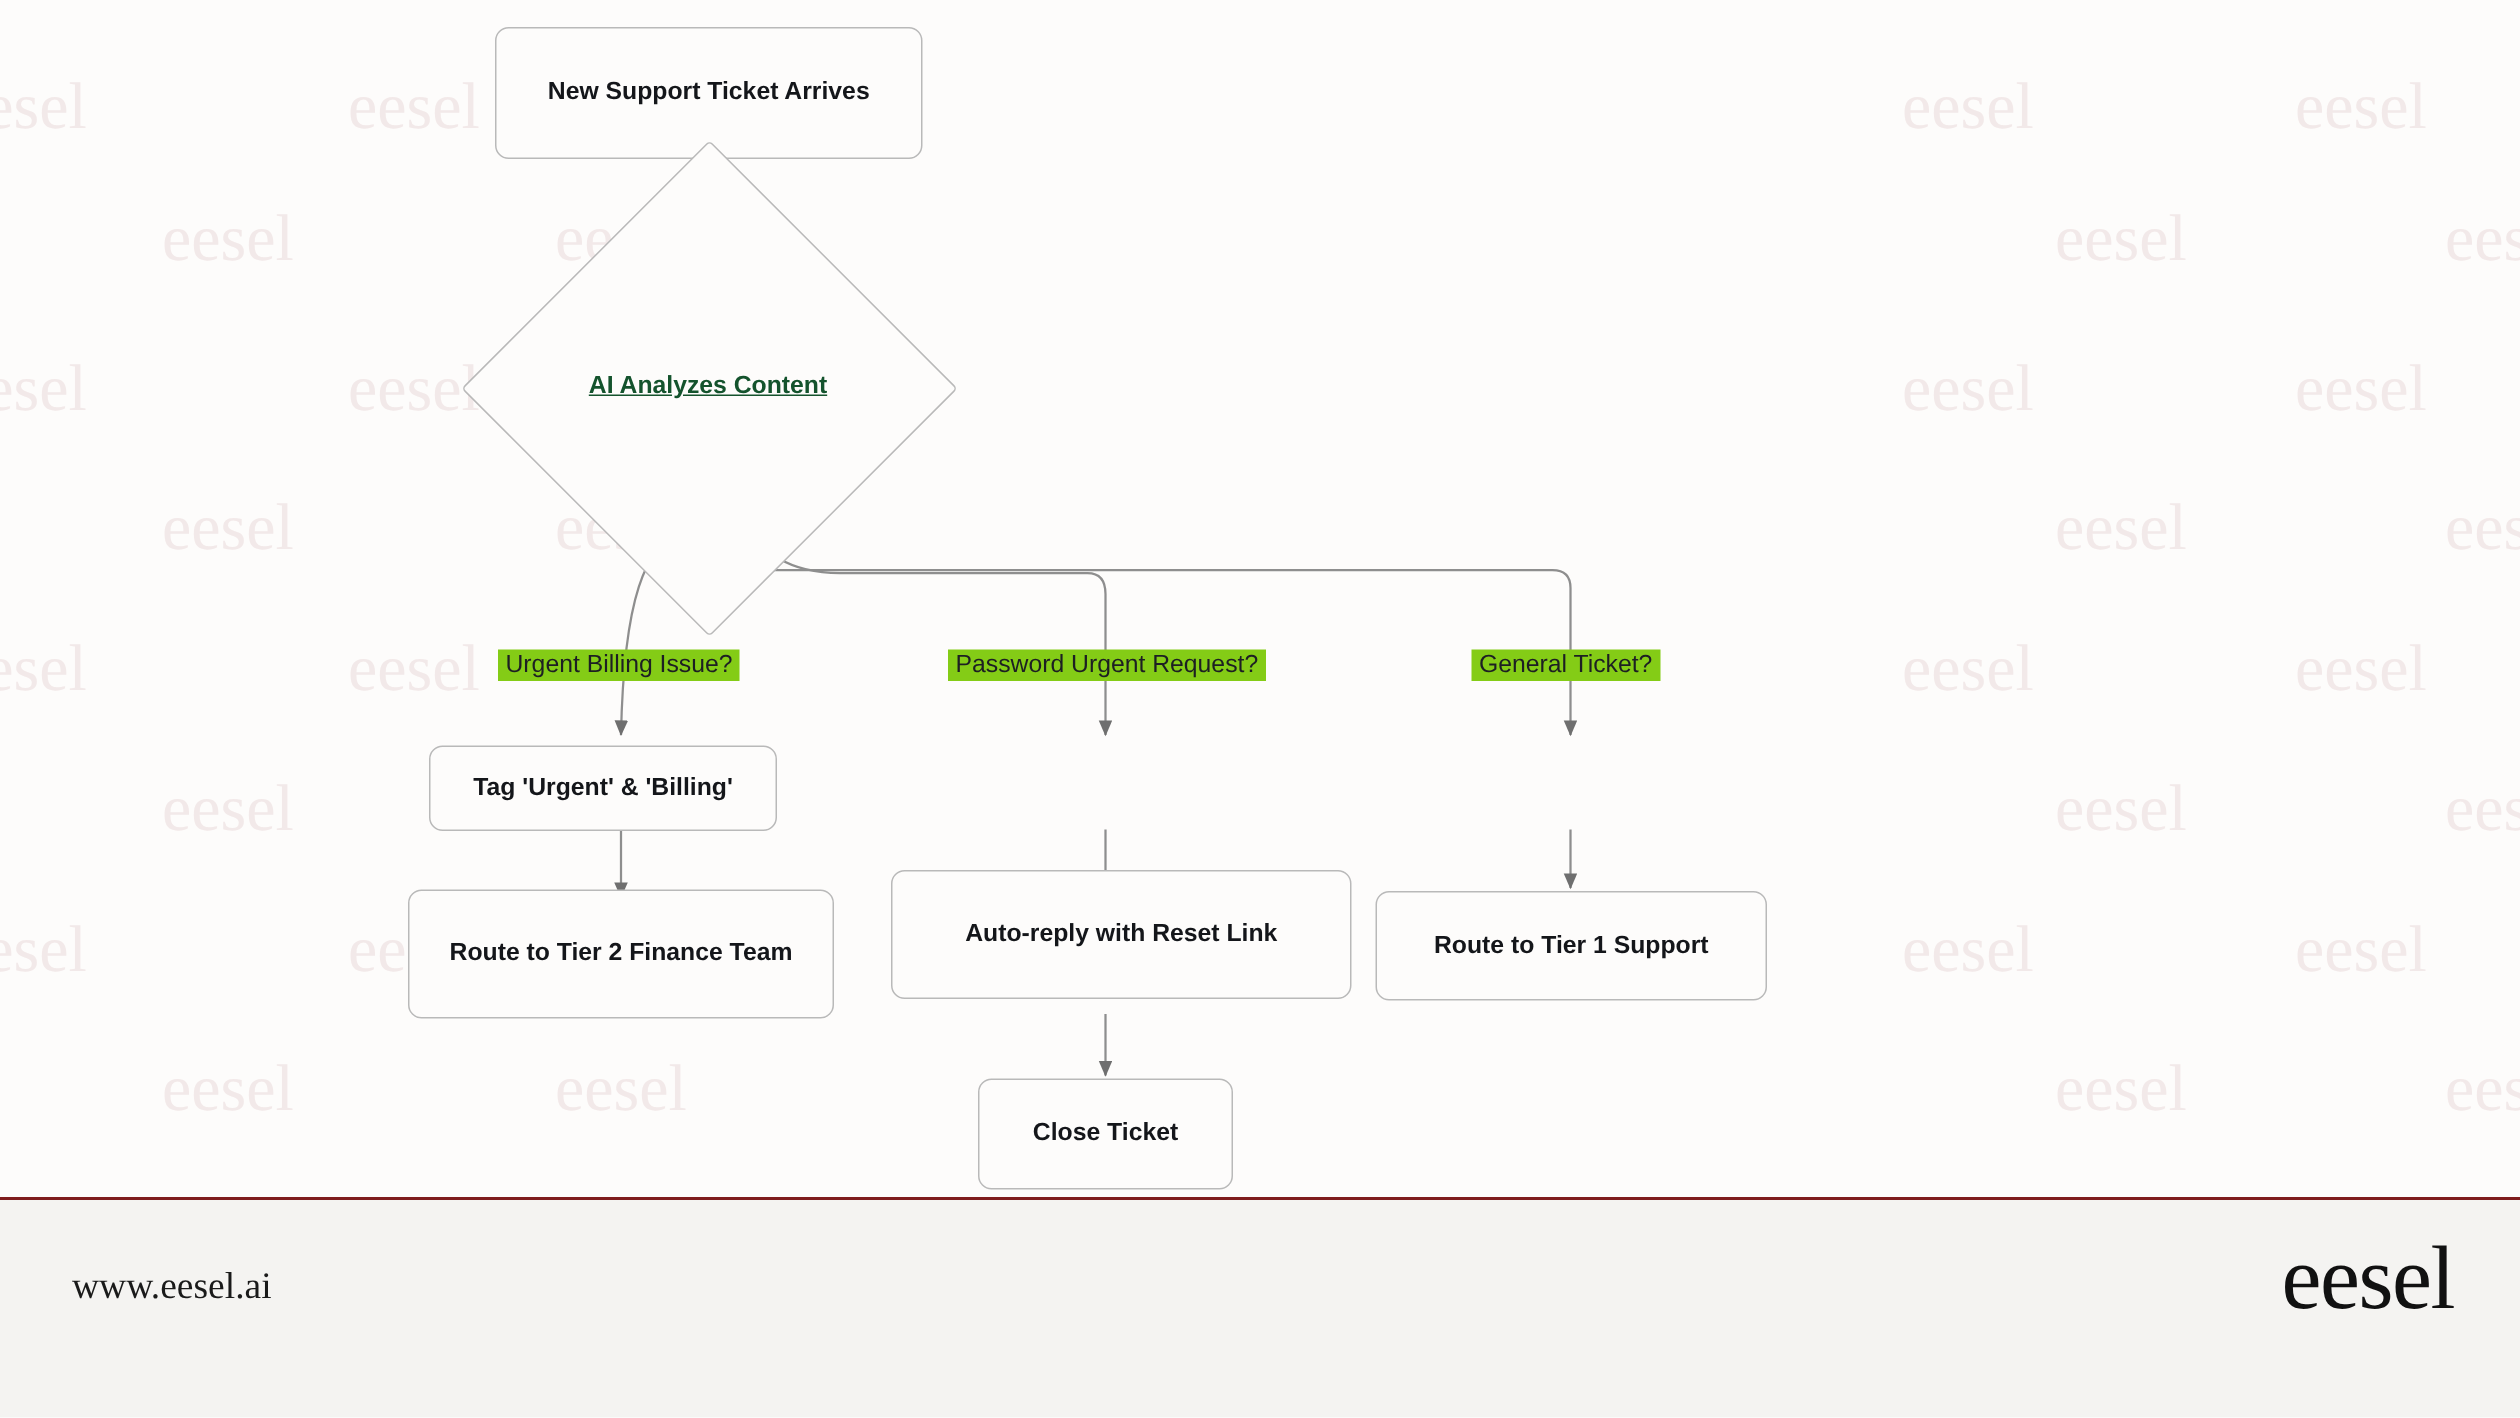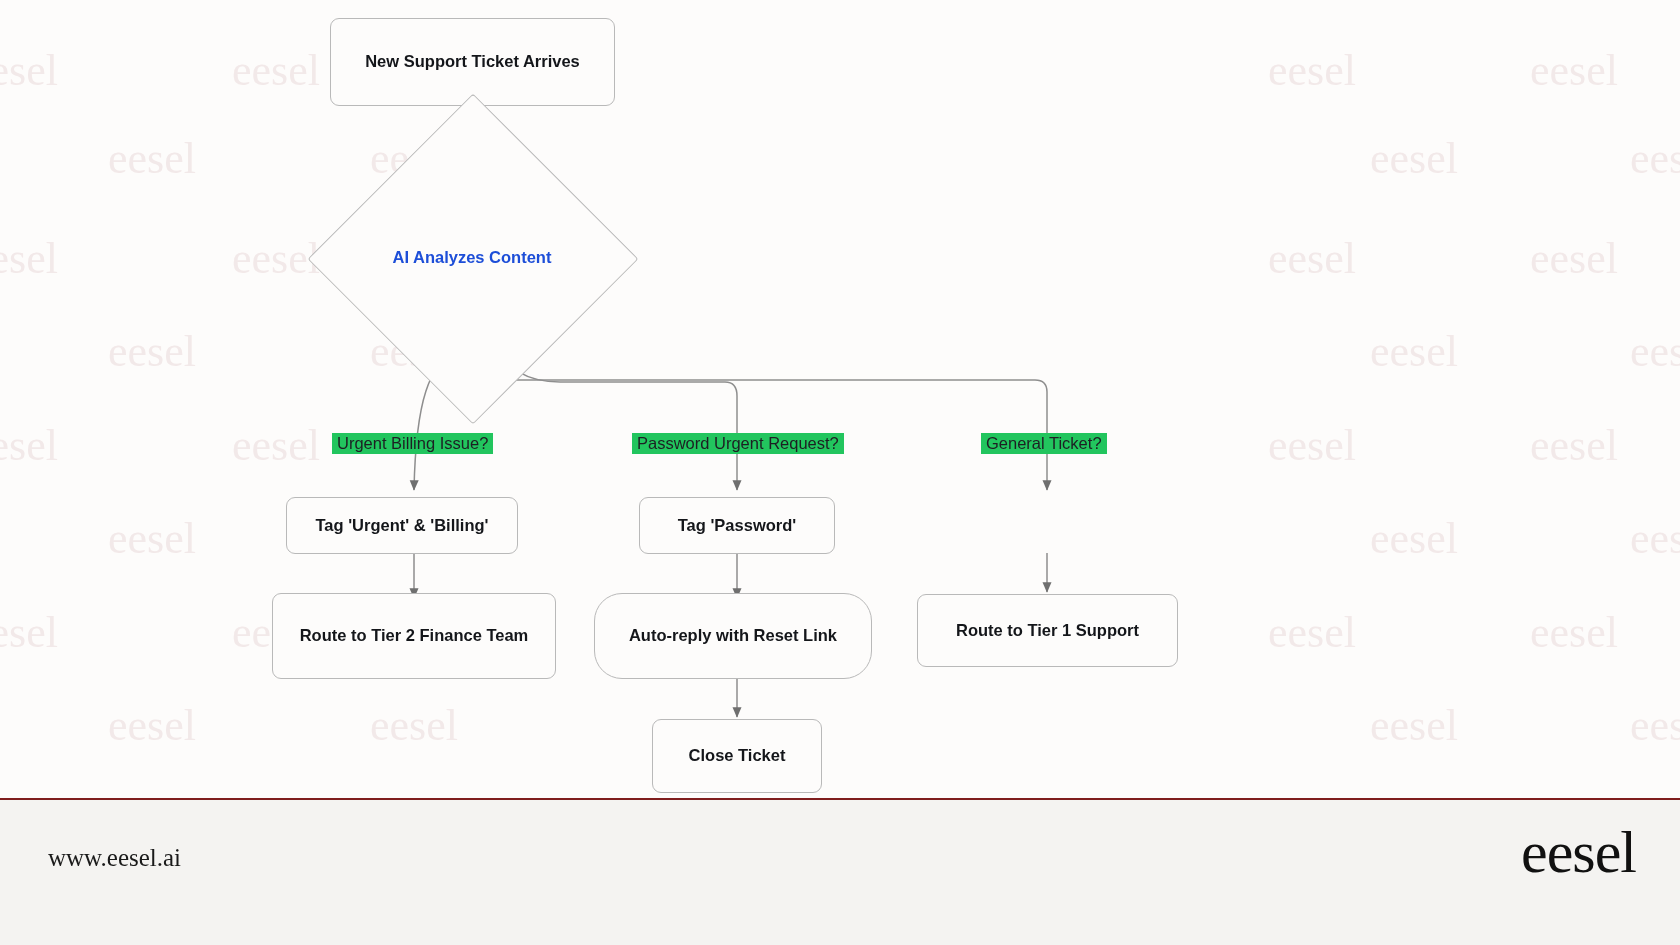--- a/index.html
+++ b/index.html
@@ -43,30 +43,31 @@
     z-index:3;
     width:232px;height:232px;
     background:#fdfcfb;
     border:1px solid #b9b9b9;
     transform:rotate(45deg);
     border-radius:3px;
   }
   .diamond-label{
     position:absolute;
     z-index:4;
-    font-weight:bold;font-size:16.5px;color:#1d4ed8;
+    font-weight:bold;font-size:16.5px;color:#14532d;
     white-space:nowrap;
     text-align:center;
+    text-decoration:underline;
   }
   .edge-label{
     position:absolute;
     z-index:4;
     font-size:16.5px;
     color:#1d1f23;
-    background:#22c55e;
+    background:#84cc16;
     padding:1px 5px;
     white-space:nowrap;
     text-align:center;
   }
   
   #footer{
     position:absolute;left:0;bottom:0;width:1680px;height:145px;
     background:#f4f3f1;
     border-top:2px solid #7f1d1d;
     z-index:5;
@@ -164,28 +165,25 @@
   <div class="edge-label" style="left:632px;top:433px;">
     <span>Password Urgent Request?</span>
   </div>
   <div class="edge-label" style="left:981px;top:433px;">
     <span>General Ticket?</span>
   </div>
 
   <div class="node" style="left:286px;top:497px;width:232px;height:57px;">
     <span>Tag 'Urgent' &amp; 'Billing'</span>
   </div>
-  <div class="node" style="left:639px;top:497px;width:196px;height:57px;">
-    <span>Tag 'Password'</span>
-  </div>
 
   <div class="node" style="left:272px;top:593px;width:284px;height:86px;">
     <span>Route to Tier 2 Finance Team</span>
   </div>
-  <div class="node" style="left:594px;top:593px;width:278px;height:86px;border-radius:28px;">
+  <div class="node" style="left:594px;top:580px;width:307px;height:86px;">
     <span>Auto-reply with Reset Link</span>
   </div>
   <div class="node" style="left:917px;top:594px;width:261px;height:73px;">
     <span>Route to Tier 1 Support</span>
   </div>
 
   <div class="node" style="left:652px;top:719px;width:170px;height:74px;">
     <span>Close Ticket</span>
   </div>
 </div>

